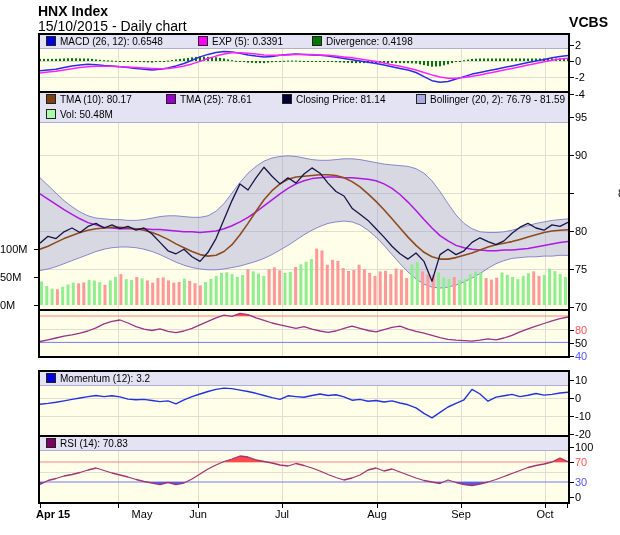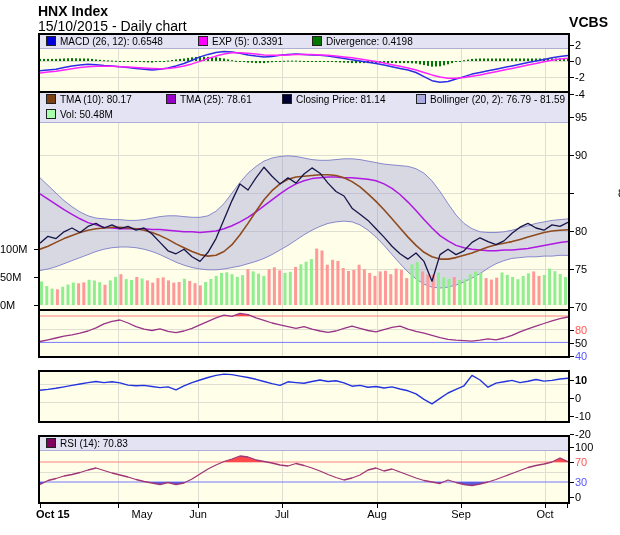--- a/index.html
+++ b/index.html
@@ -331,20 +331,23 @@
         <line x1="0" y1="31.400000000000002" x2="528" y2="31.400000000000002" stroke="#7878FF" stroke-width="1"></line>
         <clipPath id="mfiOver">
           <rect x="0" y="-60" width="528" height="65"></rect>
         </clipPath>
         <path d="M0,5 L0.0,30.5 L8.0,28.8 L16.0,27.0 L24.0,25.2 L32.0,23.9 L40.0,22.2 L48.0,20.0 L56.0,16.9 L64.0,12.9 L72.0,10.3 L80.0,9.0 L88.0,12.0 L96.0,15.6 L104.0,18.2 L112.0,19.5 L120.0,17.8 L128.0,20.4 L136.0,21.7 L144.0,20.0 L152.0,17.3 L160.0,13.8 L168.0,10.3 L176.0,6.8 L184.0,4.1 L192.0,5.4 L200.0,2.4 L208.0,3.7 L216.0,6.8 L224.0,9.4 L232.0,12.0 L240.0,13.8 L248.0,15.6 L256.0,17.3 L264.0,15.6 L272.0,18.2 L280.0,20.0 L288.0,21.3 L296.0,20.0 L304.0,17.3 L312.0,15.1 L320.0,17.3 L328.0,19.5 L336.0,20.8 L344.0,18.6 L352.0,16.4 L360.0,15.1 L368.0,18.2 L376.0,20.4 L384.0,22.2 L392.0,24.4 L400.0,26.6 L408.0,28.3 L416.0,29.2 L424.0,29.6 L432.0,30.1 L440.0,29.2 L448.0,27.9 L456.0,28.8 L464.0,27.0 L472.0,24.4 L480.0,20.8 L488.0,17.8 L496.0,15.1 L504.0,12.5 L512.0,9.8 L520.0,7.6 L528.0,6.0 L528,5 Z" fill="#FF4A4A" clip-path="url(#mfiOver)"></path>
         <polyline points="0.0,30.5 8.0,28.8 16.0,27.0 24.0,25.2 32.0,23.9 40.0,22.2 48.0,20.0 56.0,16.9 64.0,12.9 72.0,10.3 80.0,9.0 88.0,12.0 96.0,15.6 104.0,18.2 112.0,19.5 120.0,17.8 128.0,20.4 136.0,21.7 144.0,20.0 152.0,17.3 160.0,13.8 168.0,10.3 176.0,6.8 184.0,4.1 192.0,5.4 200.0,2.4 208.0,3.7 216.0,6.8 224.0,9.4 232.0,12.0 240.0,13.8 248.0,15.6 256.0,17.3 264.0,15.6 272.0,18.2 280.0,20.0 288.0,21.3 296.0,20.0 304.0,17.3 312.0,15.1 320.0,17.3 328.0,19.5 336.0,20.8 344.0,18.6 352.0,16.4 360.0,15.1 368.0,18.2 376.0,20.4 384.0,22.2 392.0,24.4 400.0,26.6 408.0,28.3 416.0,29.2 424.0,29.6 432.0,30.1 440.0,29.2 448.0,27.9 456.0,28.8 464.0,27.0 472.0,24.4 480.0,20.8 488.0,17.8 496.0,15.1 504.0,12.5 512.0,9.8 520.0,7.6 528.0,6.0" fill="none" stroke="#993388" stroke-width="1.3" stroke-linejoin="round"></polyline>
       </svg>
   </div>
 
   <div class="panel" id="p-mom">
+    <div class="legend one">
+      <span class="li" style="left:6px"><i class="sw" style="background: rgb(0, 0, 224);"></i><span>Momentum (12): 3.2</span></span>
+    </div>
     <svg class="plot" id="plot-mom" width="528" height="49">
         <line x1="78" y1="0" x2="78" y2="49" stroke="#DEDED2" stroke-width="1" shape-rendering="crispEdges"></line>
         <line x1="158" y1="0" x2="158" y2="49" stroke="#DEDED2" stroke-width="1" shape-rendering="crispEdges"></line>
         <line x1="242" y1="0" x2="242" y2="49" stroke="#DEDED2" stroke-width="1" shape-rendering="crispEdges"></line>
         <line x1="337" y1="0" x2="337" y2="49" stroke="#DEDED2" stroke-width="1" shape-rendering="crispEdges"></line>
         <line x1="421" y1="0" x2="421" y2="49" stroke="#DEDED2" stroke-width="1" shape-rendering="crispEdges"></line>
         <line x1="505" y1="0" x2="505" y2="49" stroke="#DEDED2" stroke-width="1" shape-rendering="crispEdges"></line>
         <line x1="0" y1="12" x2="528" y2="12" stroke="#DEDED2" stroke-width="1" shape-rendering="crispEdges"></line>
         <line x1="0" y1="30" x2="528" y2="30" stroke="#DEDED2" stroke-width="1" shape-rendering="crispEdges"></line>
         <polyline points="0.0,18.3 8.0,17.4 16.0,16.3 24.0,14.9 32.0,13.4 40.0,12.0 48.0,10.6 56.0,9.5 64.0,10.6 72.0,9.8 80.0,10.9 88.0,13.1 96.0,13.8 104.0,13.4 112.0,14.5 120.0,15.6 128.0,14.9 136.0,17.8 144.0,13.8 152.0,10.6 160.0,8.0 168.0,5.5 176.0,3.4 184.0,2.1 192.0,2.6 200.0,4.1 208.0,5.5 216.0,7.3 224.0,9.5 232.0,11.6 240.0,13.4 248.0,9.8 256.0,10.6 264.0,11.3 272.0,9.5 280.0,8.0 288.0,9.5 296.0,8.8 304.0,10.9 312.0,14.2 320.0,13.4 328.0,15.2 336.0,14.5 344.0,16.0 352.0,14.9 360.0,17.0 368.0,18.8 376.0,21.9 384.0,27.3 392.0,31.8 400.0,26.4 408.0,21.0 416.0,17.4 424.0,13.8 432.0,3.4 440.0,8.0 448.0,15.2 456.0,11.1 464.0,9.8 472.0,8.4 480.0,10.6 488.0,9.3 496.0,7.5 504.0,9.1 512.0,8.4 520.0,7.0 528.0,6.2" fill="none" stroke="#2233DD" stroke-width="1.4" stroke-linejoin="round"></polyline>
@@ -404,21 +407,21 @@
       <div class="ylab left" style="top: 271px;">50M</div>
       <div class="tick" style="top: 305px; height: 1px; width: 4px; left: 34px;"></div>
       <div class="ylab left" style="top: 299px;">0M</div>
       <div class="tick" style="top: 330px; height: 1px; width: 4px; left: 570px;"></div>
       <div class="ylab" style="top: 324px; left: 575px; color: rgb(255, 85, 85);">80</div>
       <div class="tick" style="top: 343.2px; height: 1px; width: 4px; left: 570px;"></div>
       <div class="ylab" style="top: 337.2px; left: 575px;">50</div>
       <div class="tick" style="top: 356.4px; height: 1px; width: 4px; left: 570px;"></div>
       <div class="ylab" style="top: 350.4px; left: 575px; color: rgb(85, 85, 255);">40</div>
       <div class="tick" style="top: 380px; height: 1px; width: 4px; left: 570px;"></div>
-      <div class="ylab" style="top: 374px; left: 575px; font-weight: bold;">10</div>
+      <div class="ylab" style="top: 374px; left: 575px;">10</div>
       <div class="tick" style="top: 398px; height: 1px; width: 4px; left: 570px;"></div>
       <div class="ylab" style="top: 392px; left: 575px;">0</div>
       <div class="tick" style="top: 416px; height: 1px; width: 4px; left: 570px;"></div>
       <div class="ylab" style="top: 410px; left: 575px;">-10</div>
       <div class="tick" style="top: 434px; height: 1px; width: 4px; left: 570px;"></div>
       <div class="ylab" style="top: 428px; left: 575px;">-20</div>
       <div class="tick" style="top: 447px; height: 1px; width: 4px; left: 570px;"></div>
       <div class="ylab" style="top: 441px; left: 575px;">100</div>
       <div class="tick" style="top: 462px; height: 1px; width: 4px; left: 570px;"></div>
       <div class="ylab" style="top: 456px; left: 575px; color: rgb(255, 85, 85);">70</div>
@@ -427,21 +430,21 @@
       <div class="tick" style="top: 497px; height: 1px; width: 4px; left: 570px;"></div>
       <div class="ylab" style="top: 491px; left: 575px;">0</div>
       <div class="tick" style="left: 40px; top: 504px; width: 1px; height: 4px;"></div>
       <div class="tick" style="left: 118px; top: 504px; width: 1px; height: 4px;"></div>
       <div class="tick" style="left: 198px; top: 504px; width: 1px; height: 4px;"></div>
       <div class="tick" style="left: 282px; top: 504px; width: 1px; height: 4px;"></div>
       <div class="tick" style="left: 377px; top: 504px; width: 1px; height: 4px;"></div>
       <div class="tick" style="left: 461px; top: 504px; width: 1px; height: 4px;"></div>
       <div class="tick" style="left: 545px; top: 504px; width: 1px; height: 4px;"></div>
       <div class="tick" style="left: 567px; top: 504px; width: 1px; height: 4px;"></div>
-      <div class="xlab first" style="left: 36px;">Oct 15</div>
+      <div class="xlab first" style="left: 36px;">Apr 15</div>
       <div class="xlab" style="left: 118px; transform: translateX(-50%); padding-left: 48px;">May</div>
       <div class="xlab" style="left: 198px; transform: translateX(-50%);">Jun</div>
       <div class="xlab" style="left: 282px; transform: translateX(-50%);">Jul</div>
       <div class="xlab" style="left: 377px; transform: translateX(-50%);">Aug</div>
       <div class="xlab" style="left: 461px; transform: translateX(-50%);">Sep</div>
       <div class="xlab" style="left: 545px; transform: translateX(-50%);">Oct</div>
     </div>
 </div>
 
 </body></html>

